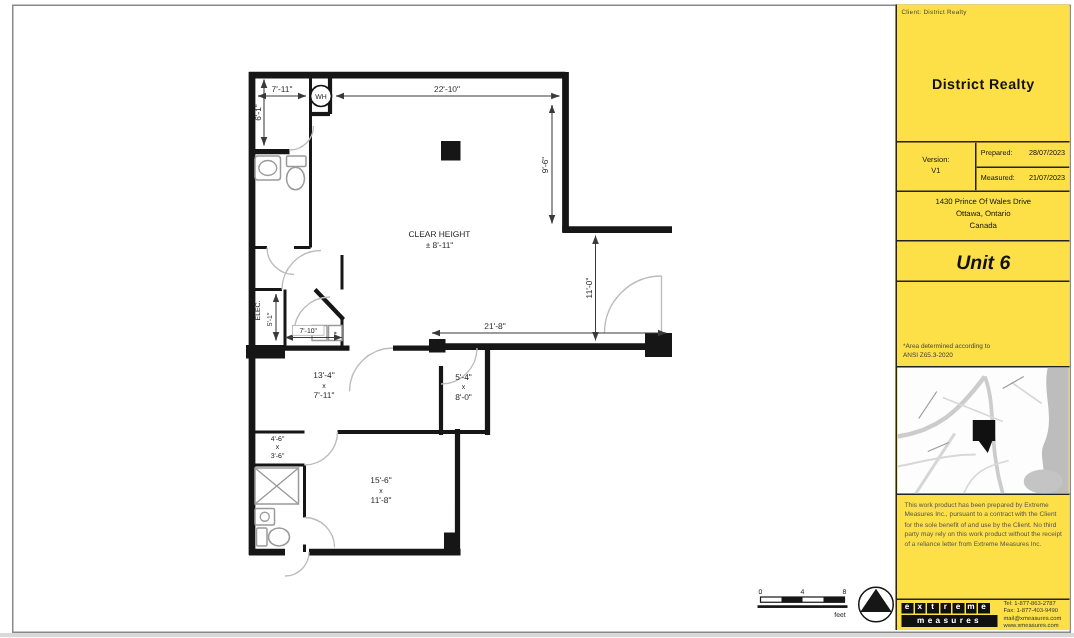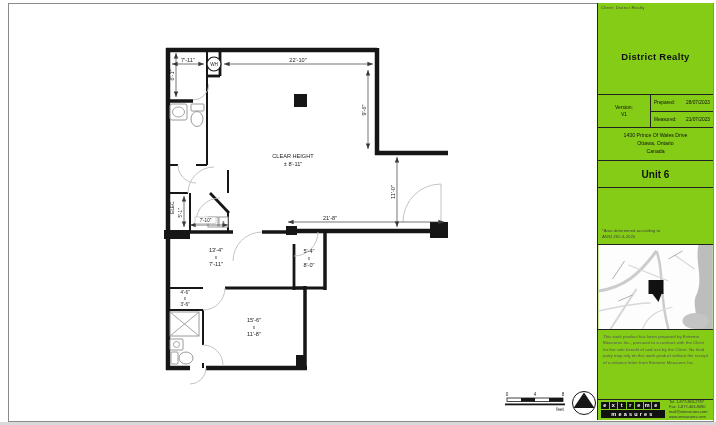--- a/index.html
+++ b/index.html
@@ -3,35 +3,35 @@
 <meta charset="utf-8">
 <style>
   html,body{margin:0;padding:0;background:#fff;}
   .sheet{position:relative;width:716px;height:425px;background:#fff;overflow:hidden;
          font-family:"Liberation Sans",sans-serif;color:#111;}
   .sheet-border{position:absolute;left:8px;top:3px;width:704px;height:417px;border:1px solid #8a8a8a;}
   .page-edge{position:absolute;left:0;bottom:0;width:716px;height:3px;background:#d9d9d9;}
   .plan-svg{position:absolute;left:0;top:0;}
 
   
-  .tblock{position:absolute;left:597px;top:3px;width:116px;height:417px;background:#84cc16;
+  .tblock{position:absolute;left:597px;top:3px;width:116px;height:417px;background:#fde047;
           border-left:1px solid #222;box-sizing:border-box;display:flex;flex-direction:column;}
   .trow{box-sizing:border-box;border-bottom:1px solid #222;position:relative;overflow:hidden;}
   .client-tiny{position:absolute;top:2px;left:3px;font-size:4.2px;color:#444;letter-spacing:.2px;}
   .company{position:absolute;top:48px;left:0;width:100%;text-align:center;font-weight:bold;font-size:9.5px;letter-spacing:.3px;}
   .vrow{display:flex;height:100%;}
   .vcell{width:46%;border-right:1px solid #222;box-sizing:border-box;display:flex;flex-direction:column;
          align-items:center;justify-content:center;font-size:5px;line-height:1.5;}
   .dcell{flex:1;display:flex;flex-direction:column;}
   .dline{flex:1;display:flex;justify-content:space-between;align-items:center;
          padding:0 3px;font-size:4.8px;box-sizing:border-box;}
   .dline.first{border-bottom:1px solid #222;}
   .addr{display:flex;flex-direction:column;align-items:center;justify-content:center;height:100%;
         font-size:5.2px;line-height:1.5;text-align:center;}
-  .unitbox{display:flex;align-items:center;justify-content:center;height:100%;font-weight:bold;font-size:10px;}
+  .unitbox{display:flex;align-items:center;justify-content:center;height:100%;font-weight:bold;font-size:13px;font-style:italic;}
   .areanote{position:absolute;left:4px;bottom:4px;font-size:4.3px;color:#444;line-height:1.4;}
   .mapwrap{width:100%;height:100%;}
   .disclaimer{padding:4px 5px;font-size:4.4px;color:#555;line-height:1.45;text-align:left;}
   .logorow{display:flex;align-items:center;padding:2px 3px;height:100%;box-sizing:border-box;}
   .logo{width:64px;}
   .tiles{display:flex;gap:1px;margin-bottom:1px;}
   .tiles span{display:block;width:7.5px;height:7.5px;background:#111;color:#fff;font-size:5.5px;
               font-weight:bold;text-align:center;line-height:7.5px;text-transform:lowercase;}
   .lbar{background:#111;color:#fff;font-size:5.5px;font-weight:bold;text-align:center;
         letter-spacing:2.2px;height:8px;line-height:8px;}

